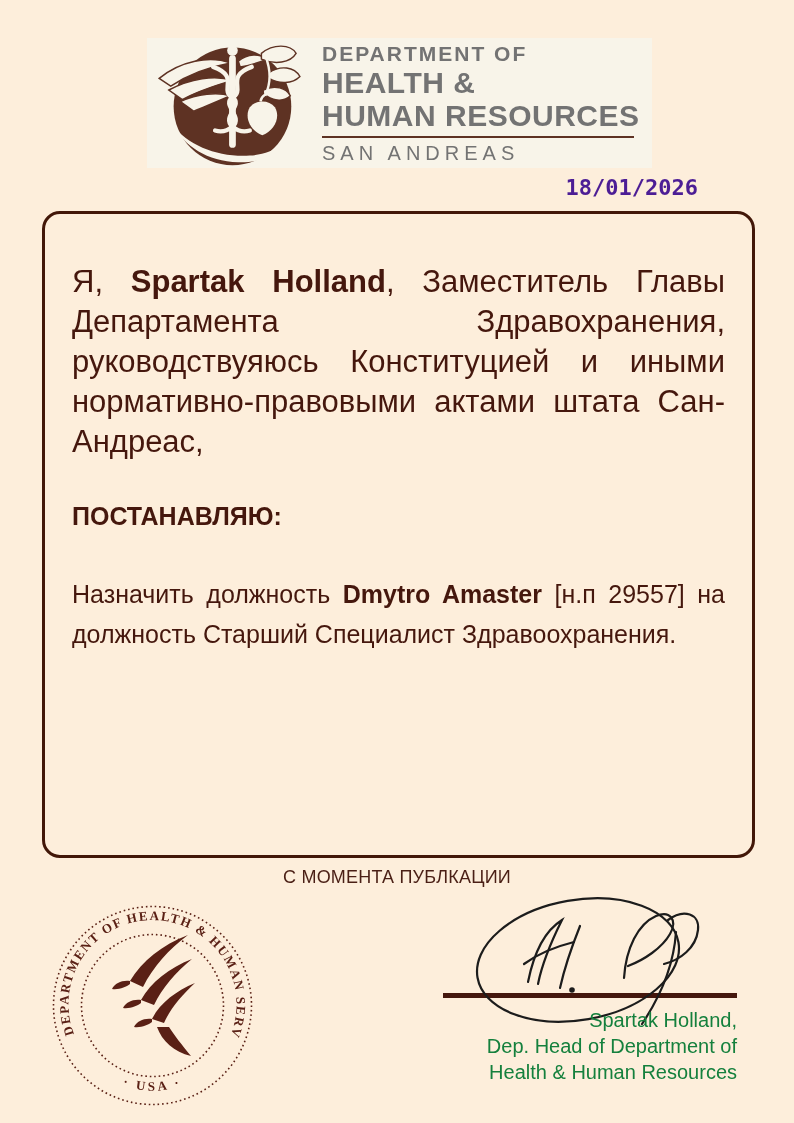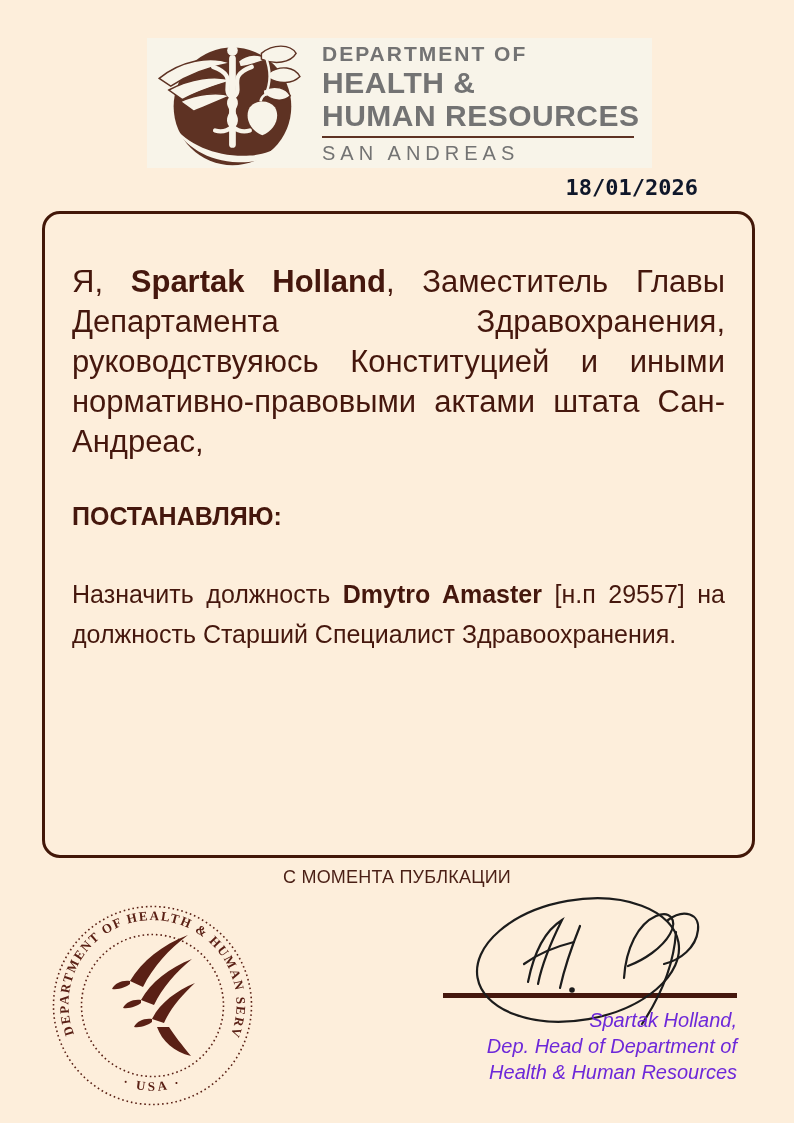--- a/index.html
+++ b/index.html
@@ -17,21 +17,21 @@
   .emblem-wrap { width:165px; height:135px; flex:0 0 auto; margin-left:2px; }
   .org-text { margin-left:8px; color:#737373; }
   .org-line1 { font-size:21px; font-weight:600; letter-spacing:2px; }
   .org-line2, .org-line3 { font-size:30px; font-weight:600; letter-spacing:0.5px; line-height:1.1; }
   .org-divider { border:none; border-top:2px solid #5e3223; width:312px; margin:4px 0 4px; }
   .org-region { font-size:20px; font-weight:500; letter-spacing:5px; }
   
   .doc-date {
     position:absolute; top:175px; right:96px;
     font-family:"DejaVu Sans Mono", monospace; font-weight:bold; font-size:22px;
-    color:#0f172a;
+    color:#4c1d95;
   }
   
   .order-box {
     position:absolute; left:42px; top:211px; width:713px; height:647px;
     border:3px solid #421708; border-radius:18px; padding:25px 27px;
   }
   .order-title {
     text-align:center; font-family:"DejaVu Sans Mono", monospace;
     font-weight:bold; font-size:30px; letter-spacing:-0.5px;
   }
@@ -47,21 +47,21 @@
   }
   
   .seal-wrap { position:absolute; left:50px; top:903px; width:205px; height:205px; }
   .seal-arc-text { font-family:"Liberation Serif", serif; font-weight:bold; font-size:13px; letter-spacing:1.6px; fill:#5a2015; }
   .seal-arc-bottom { font-family:"Liberation Serif", serif; font-weight:bold; font-size:13px; letter-spacing:3px; fill:#5a2015; }
   
   .sig-line { position:absolute; left:443px; top:993px; width:294px; height:5px; background:#45170d; z-index:1; }
   .sig-svg  { position:absolute; left:428px; top:878px; width:330px; height:168px; z-index:2; }
   .sig-text {
     position:absolute; top:1007px; right:57px; text-align:right;
-    font-size:20px; line-height:26px; color:#6d28d9; z-index:3;font-style:italic;
+    font-size:20px; line-height:26px; color:#15803d; z-index:3;
   }
 </style>
 </head>
 <body>
 
 <div class="page">
 
   <div class="logo-panel">
     <div class="emblem-wrap">
       <svg viewBox="0 0 170 140" width="165" height="135" aria-hidden="true">

